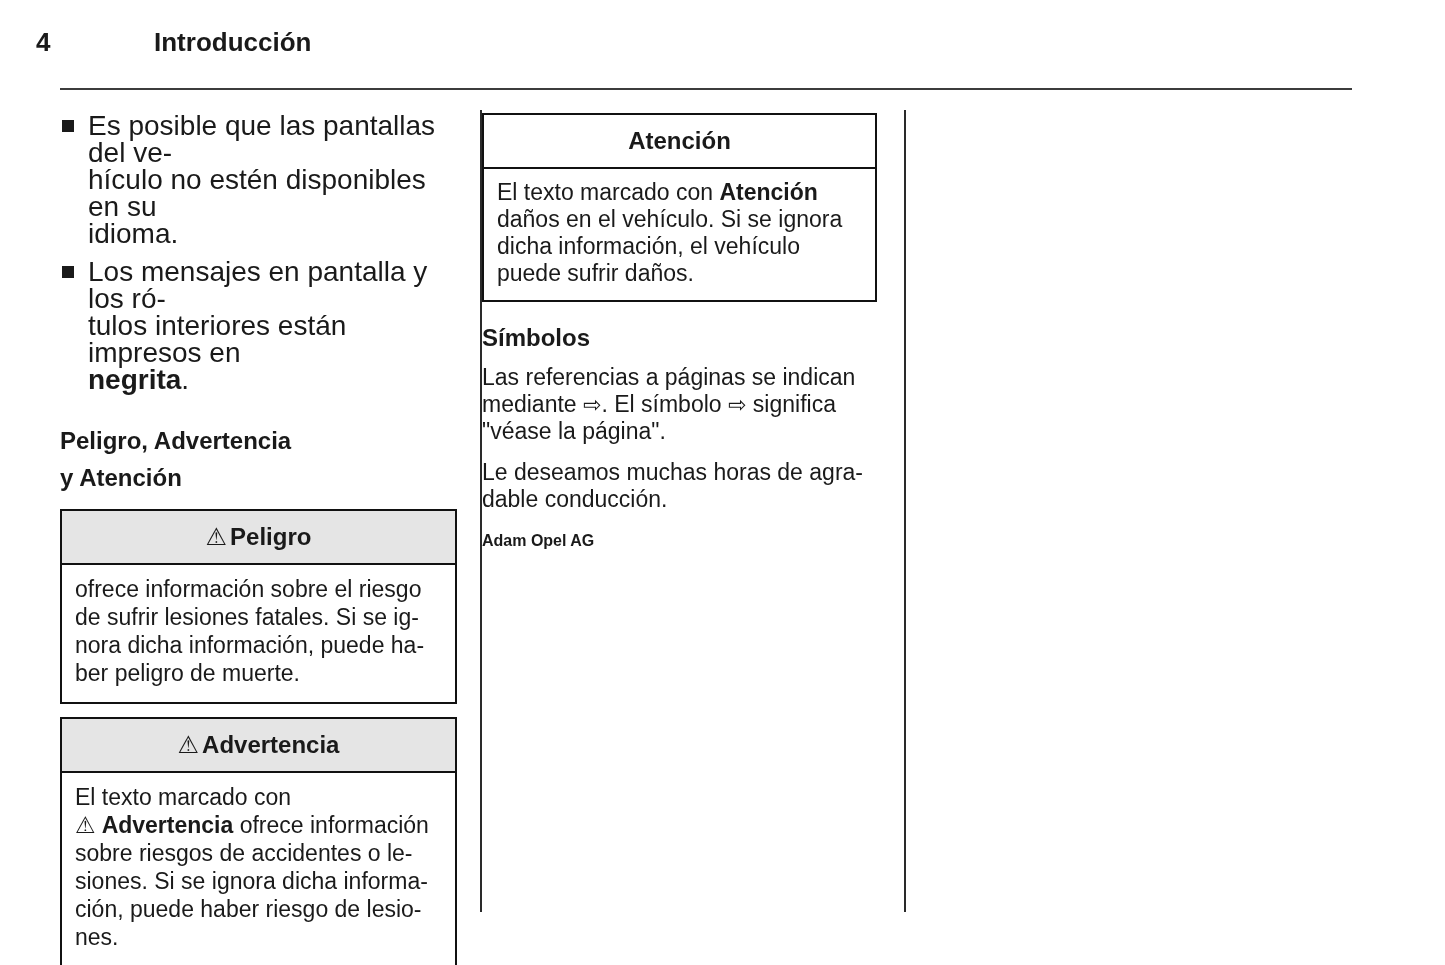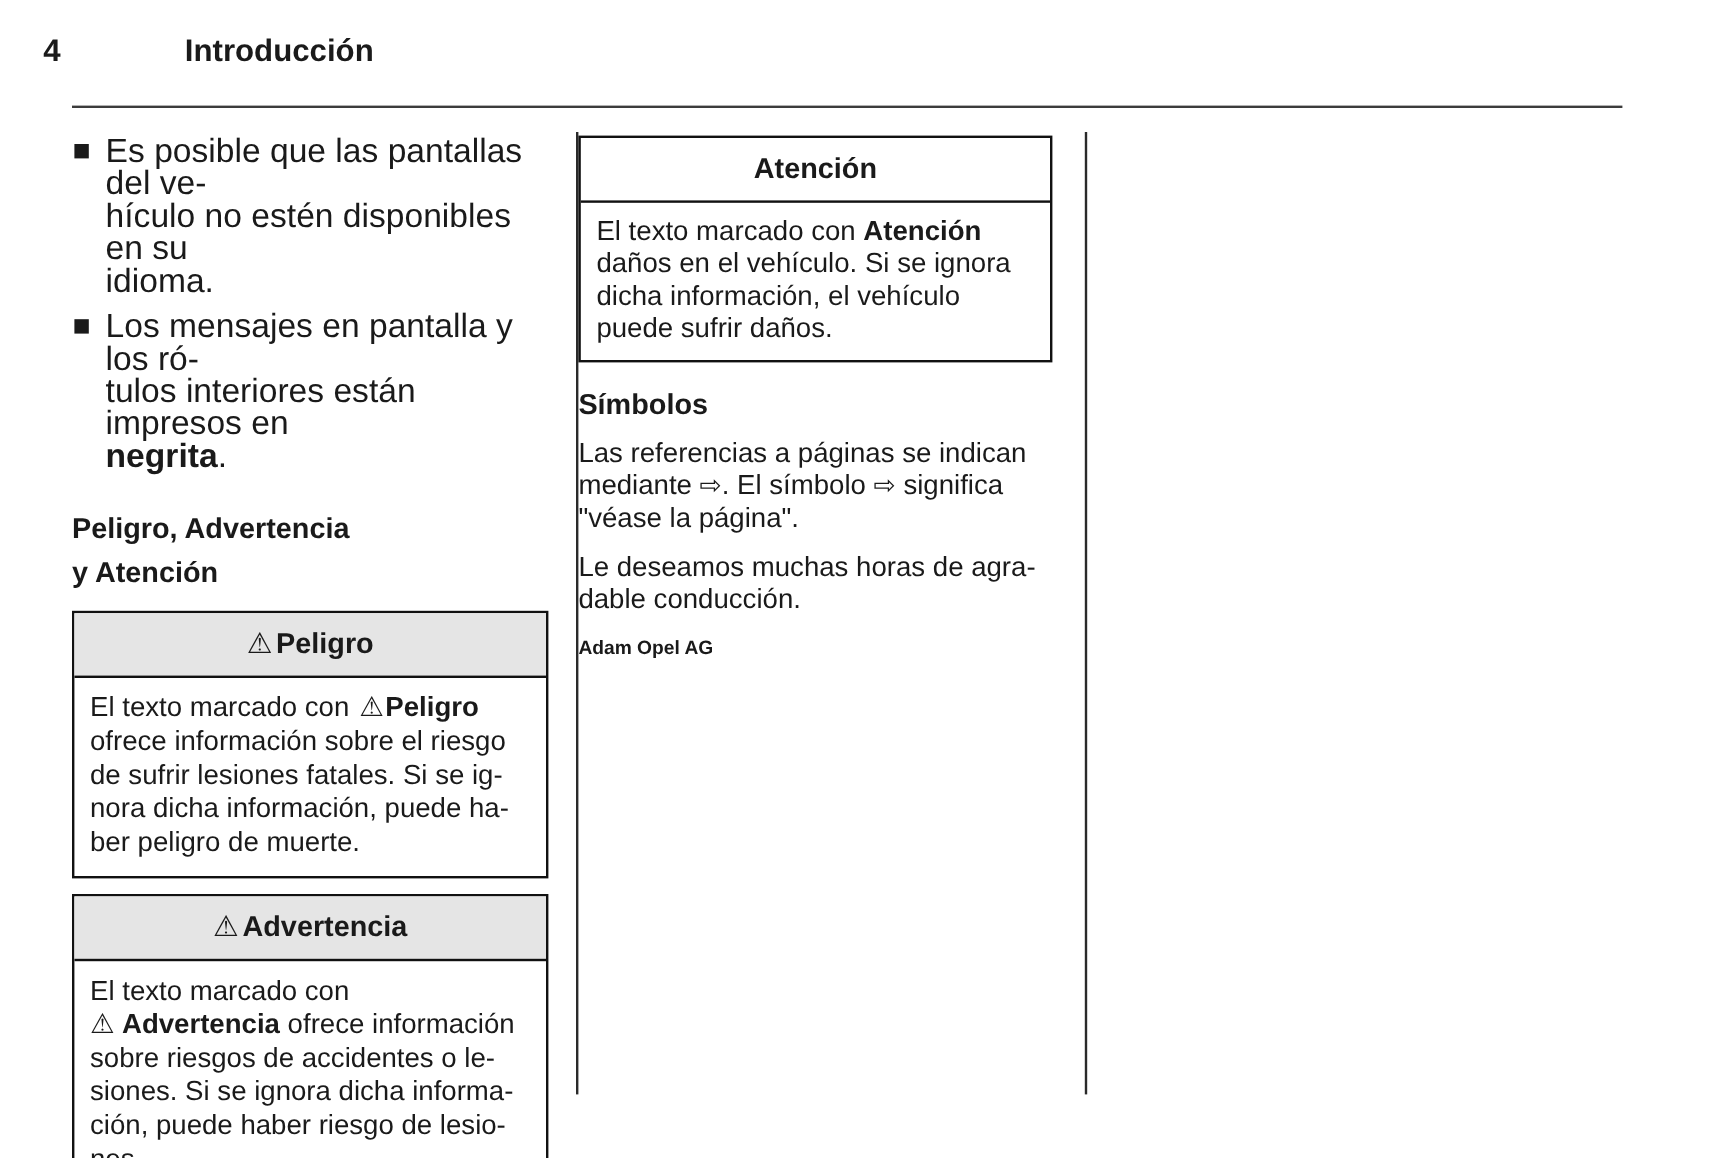--- a/index.html
+++ b/index.html
@@ -116,21 +116,20 @@
       <h2 class="section">
         <span class="line">Peligro, Advertencia</span>
         <span class="line">y Atención</span>
       </h2>
 
       <div class="warnbox">
         <div class="warnbox-header gray">
           <span class="warn-icon">⚠</span><span>Peligro</span>
         </div>
         <div class="warnbox-body">
-          <span class="line"><span>El texto marcado con </span><span class="warn-icon-inline">⚠</span><span class="b">Peligro</span></span>
           <span class="line">ofrece información sobre el riesgo</span>
           <span class="line">de sufrir lesiones fatales. Si se ig-</span>
           <span class="line">nora dicha información, puede ha-</span>
           <span class="line">ber peligro de muerte.</span>
         </div>
       </div>
 
       <div class="warnbox">
         <div class="warnbox-header gray">
           <span class="warn-icon">⚠</span><span>Advertencia</span>

